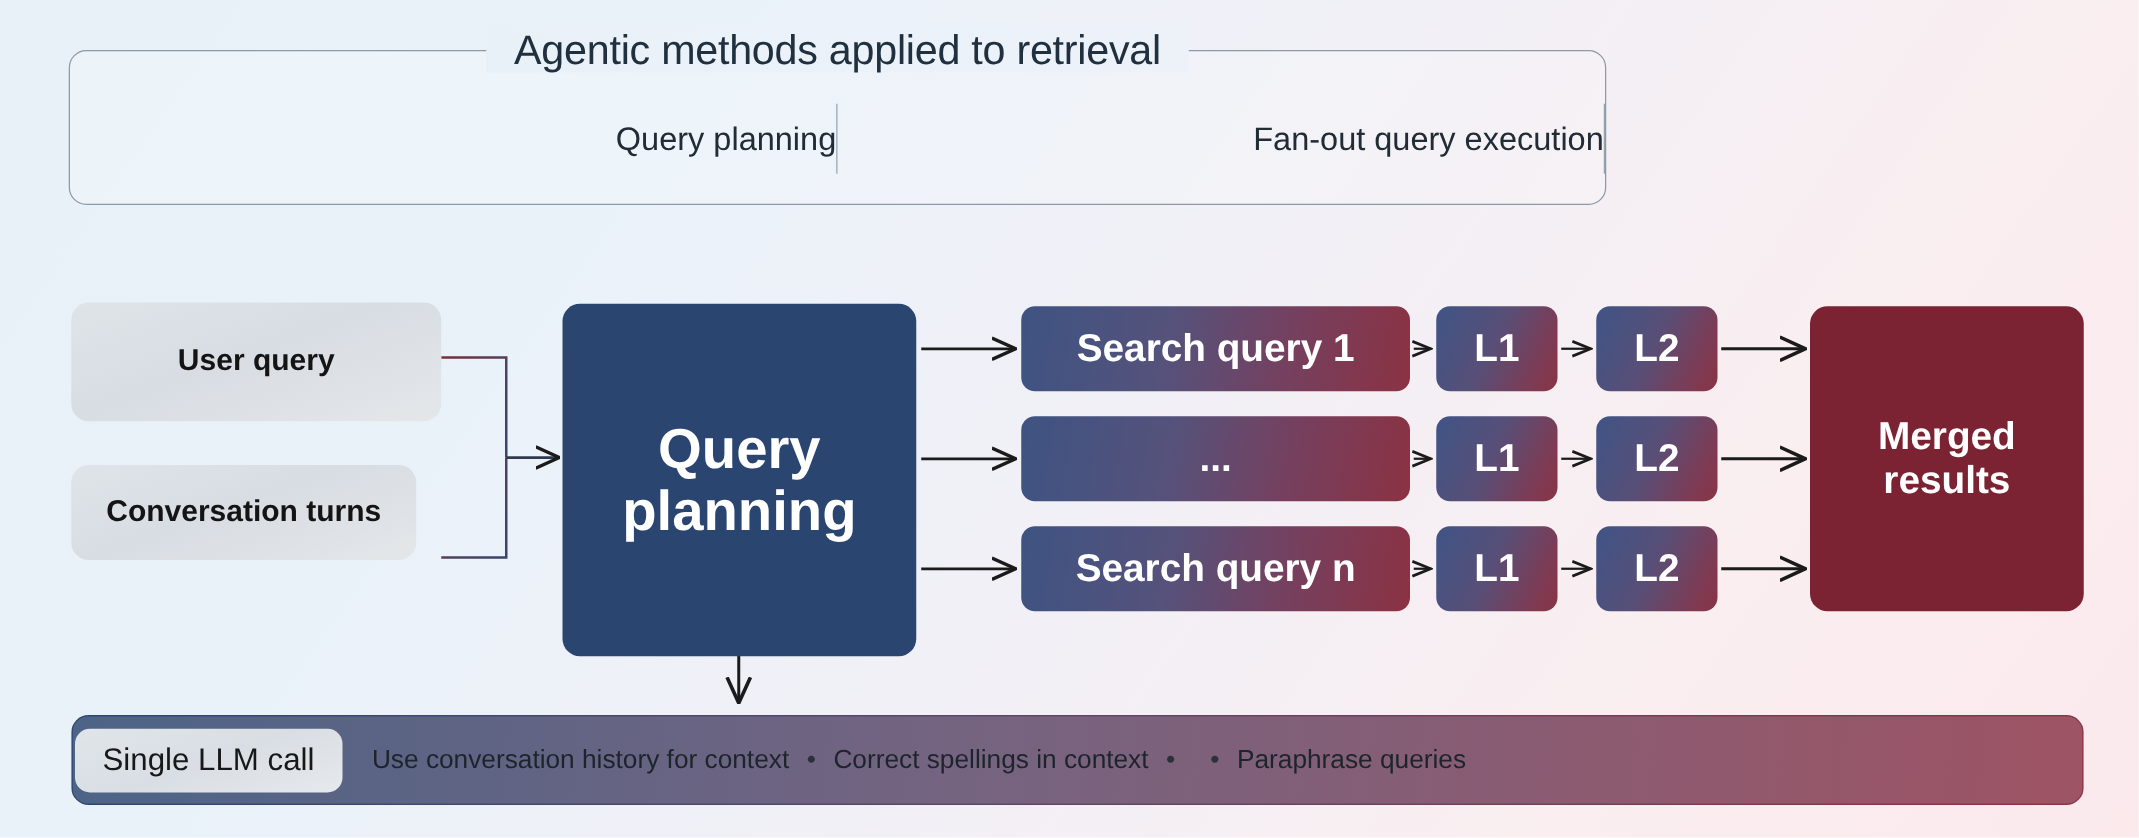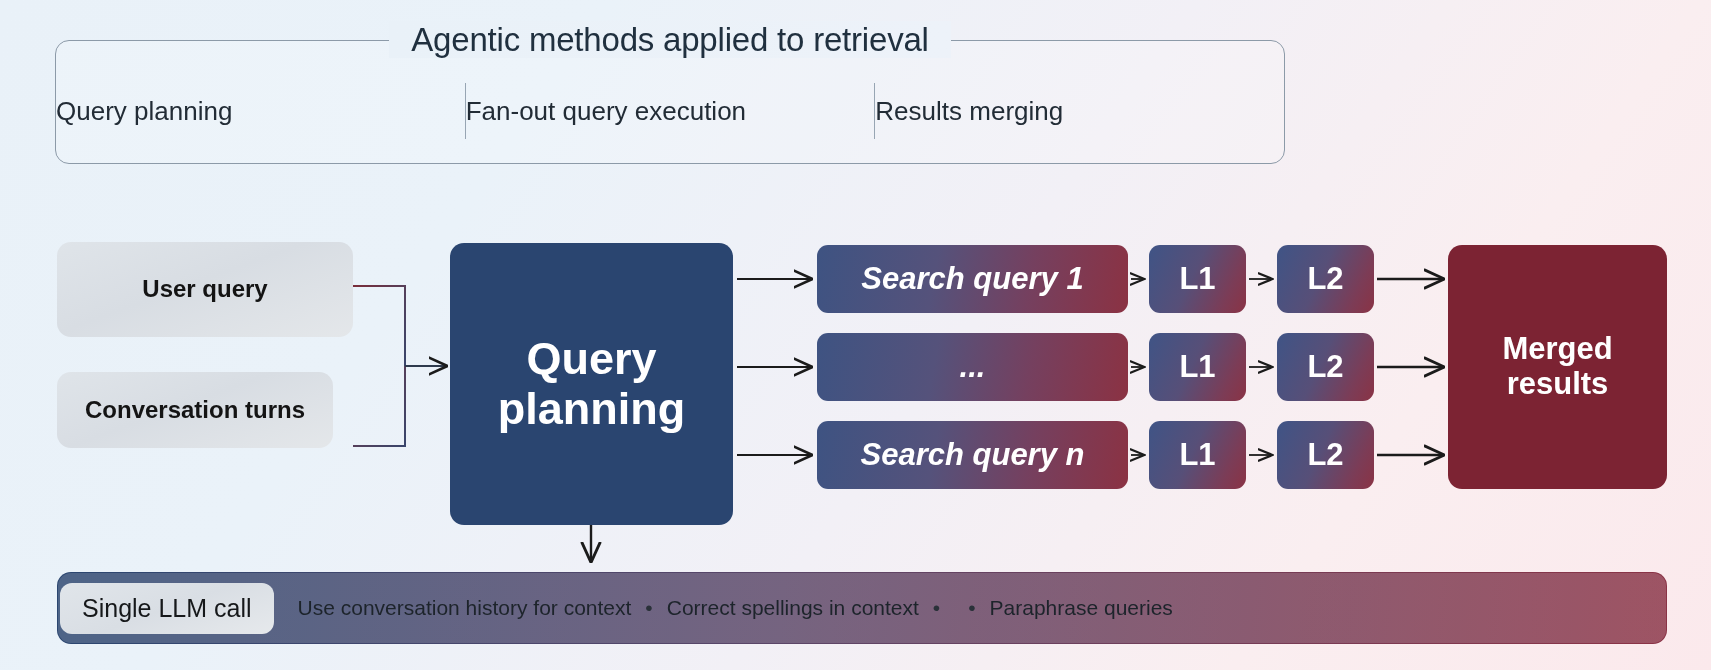--- a/index.html
+++ b/index.html
@@ -51,21 +51,21 @@
   }
   .phase-row {
     position: absolute;
     left: 0; right: 0;
     top: 42px;
     display: flex;
     align-items: center;
   }
   .phase-cell {
     flex: 1 1 0;
-    text-align: left;
+    text-align: right;
     font-size: 26px;
     color: #222c36;
   }
   .phase-div {
     width: 1px;
     height: 56px;
     background: #97a5b3;
   }
 
   
@@ -104,21 +104,20 @@
     left: 450px; top: 243px; width: 283px; height: 282px;
     background: #2a4570;
     font-size: 45px;
     border-radius: 14px;
   }
 
   .node-sq {
     background: linear-gradient(100deg, #3e5382 0%, #55527b 38%, #75405f 68%, #8b3243 100%);
     font-size: 31px;
     border-radius: 11px;
-    font-style: italic;
   }
   .node-l {
     background: linear-gradient(115deg, #3f5486 0%, #574f78 45%, #7c3c56 80%, #8a3345 100%);
     font-size: 31px;
     border-radius: 11px;
   }
 
   #sq1 { left: 817px; top: 245px; width: 311px; height: 68px; }
   #sq2 { left: 817px; top: 333px; width: 311px; height: 68px; }
   #sq3 { left: 817px; top: 421px; width: 311px; height: 68px; }
@@ -185,21 +184,20 @@
 
 <div class="top-panel">
   <div class="top-panel-title">
     <span>Agentic methods applied to retrieval</span>
   </div>
   <div class="phase-row">
     <div class="phase-cell">Query planning</div>
     <div class="phase-div"></div>
     <div class="phase-cell">Fan-out query execution</div>
     <div class="phase-div"></div>
-    <div class="phase-cell">Results merging</div>
   </div>
 </div>
 
 <svg class="flow" viewBox="0 0 1711 670" xmlns="http://www.w3.org/2000/svg">
   <defs>
     <marker id="ah" markerWidth="9" markerHeight="9" refX="8.4" refY="4.5" orient="auto" markerUnits="strokeWidth">
       <path d="M0,0.6 L8.6,4.5 L0,8.4" fill="none" stroke="#1b1b1b" stroke-width="1.2"></path>
     </marker>
     <marker id="ah-sm" markerWidth="9" markerHeight="9" refX="8.4" refY="4.5" orient="auto" markerUnits="strokeWidth">
       <path d="M0,1.2 L8.2,4.5 L0,7.8" fill="none" stroke="#1b1b1b" stroke-width="1.2"></path>

